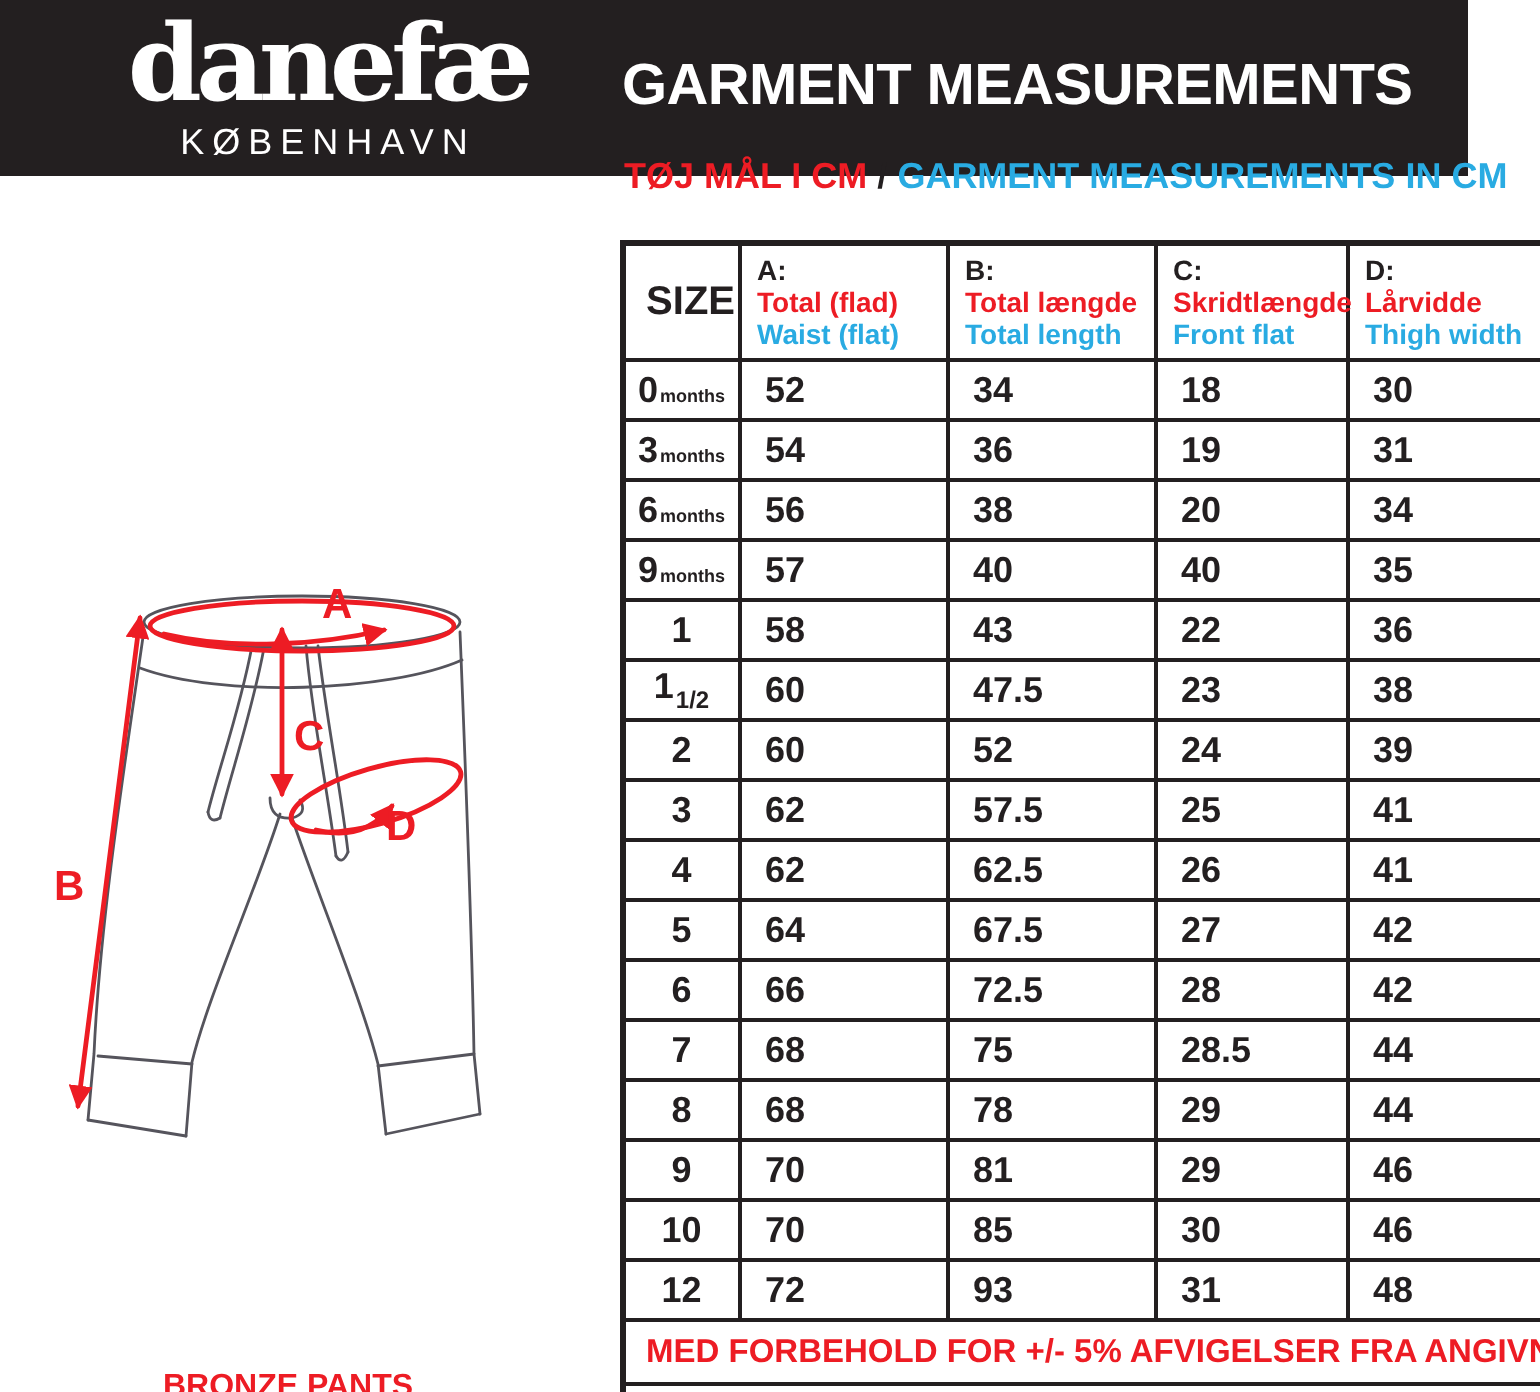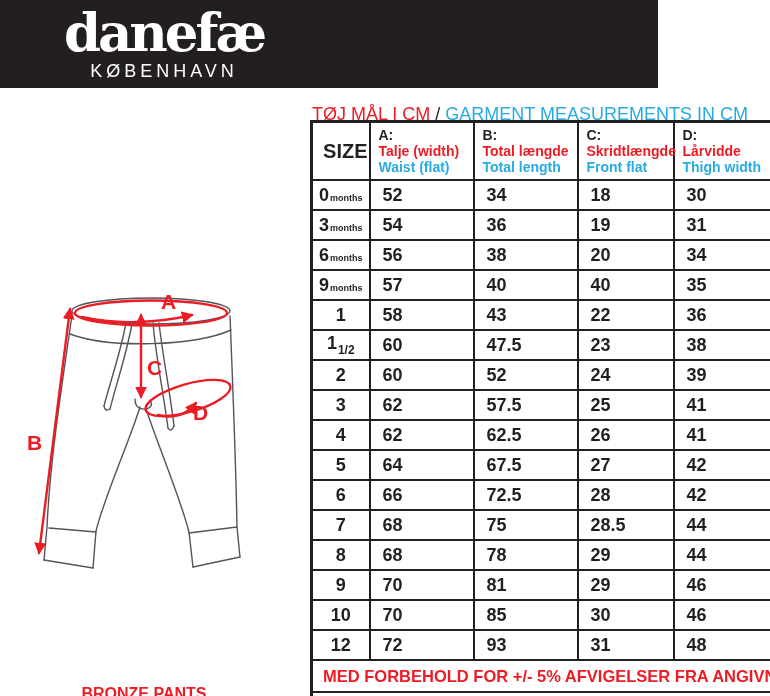--- a/index.html
+++ b/index.html
@@ -6,30 +6,30 @@
     --red:#ED1C24;
     --blue:#29ABE2;
     --ink:#231F20;
   }
   html,body{margin:0;padding:0;}
   body{
     width:770px;height:696px;overflow:hidden;position:relative;
     background:#fff;font-family:"Liberation Sans",sans-serif;color:var(--ink);
   }
   
-  .header-bar{position:absolute;left:0;top:0;width:658px;height:88px;background:var(--ink);}
+  .header-bar{position:absolute;left:0;top:0;width:734px;height:88px;background:var(--ink);}
   .logo{position:absolute;left:38px;top:4px;width:252px;text-align:center;color:#fff;}
   .logo-name{font-family:"DejaVu Serif",serif;font-weight:bold;font-size:53px;line-height:57px;letter-spacing:-3px;}
   .logo-city{font-size:18px;letter-spacing:4px;font-weight:normal;line-height:20px;}
   .header-title{
     position:absolute;left:311px;top:27px;color:#fff;font-weight:bold;
     font-size:29px;letter-spacing:-0.3px;white-space:nowrap;
   }
   
-  .subtitle{position:absolute;left:312px;top:104px;font-size:18px;font-weight:normal;white-space:nowrap;}
+  .subtitle{position:absolute;left:312px;top:78px;font-size:18px;font-weight:bold;white-space:nowrap;}
   .t-red{color:var(--red);}
   .t-blue{color:var(--blue);}
   .t-ink{color:var(--ink);}
   
   .diagram{position:absolute;left:0;top:270px;width:310px;height:330px;}
   .diagram text{font-family:"Liberation Sans",sans-serif;font-weight:bold;font-size:21px;fill:var(--red);}
   .product-name{
     position:absolute;left:54px;top:685px;width:180px;text-align:center;
     color:var(--red);font-weight:bold;font-size:16px;white-space:nowrap;
   }
@@ -57,20 +57,21 @@
   tr.foot-en td{color:var(--blue);font-weight:bold;font-size:16px;padding:8px 2px 4px 10px;white-space:nowrap;vertical-align:top;}
 </style>
 </head>
 <body>
 
 <div class="header-bar">
   <div class="logo">
     <div class="logo-name">danefæ</div>
     <div class="logo-city">KØBENHAVN</div>
   </div>
+  <div class="header-title">GARMENT MEASUREMENTS</div>
 </div>
 
 <div class="subtitle"><span class="t-red">TØJ MÅL I CM</span><span class="t-ink"> / </span><span class="t-blue">GARMENT MEASUREMENTS IN CM</span></div>
 
 <svg class="diagram" viewBox="0 0 310 330">
   <defs>
     <marker id="arr" viewBox="0 0 10 10" refX="8.5" refY="5" markerWidth="5" markerHeight="5" orient="auto-start-reverse">
       <path d="M0,0 L10,5 L0,10 z" fill="#ED1C24"></path>
     </marker>
   </defs>
@@ -118,21 +119,21 @@
       <col style="width:104px">
       <col style="width:104px">
       <col style="width:96px">
       <col style="width:104px">
   </colgroup>
   <thead>
     <tr class="head-row">
       <th class="size-head">SIZE</th>
       <th class="col-head">
         <span class="col-letter">A:</span>
-        <span class="col-da">Talje (width)</span>
+        <span class="col-da">Total (flad)</span>
         <span class="col-en">Waist (flat)</span>
       </th>
       <th class="col-head">
         <span class="col-letter">B:</span>
         <span class="col-da">Total længde</span>
         <span class="col-en">Total length</span>
       </th>
       <th class="col-head">
         <span class="col-letter">C:</span>
         <span class="col-da">Skridtlængde</span>

